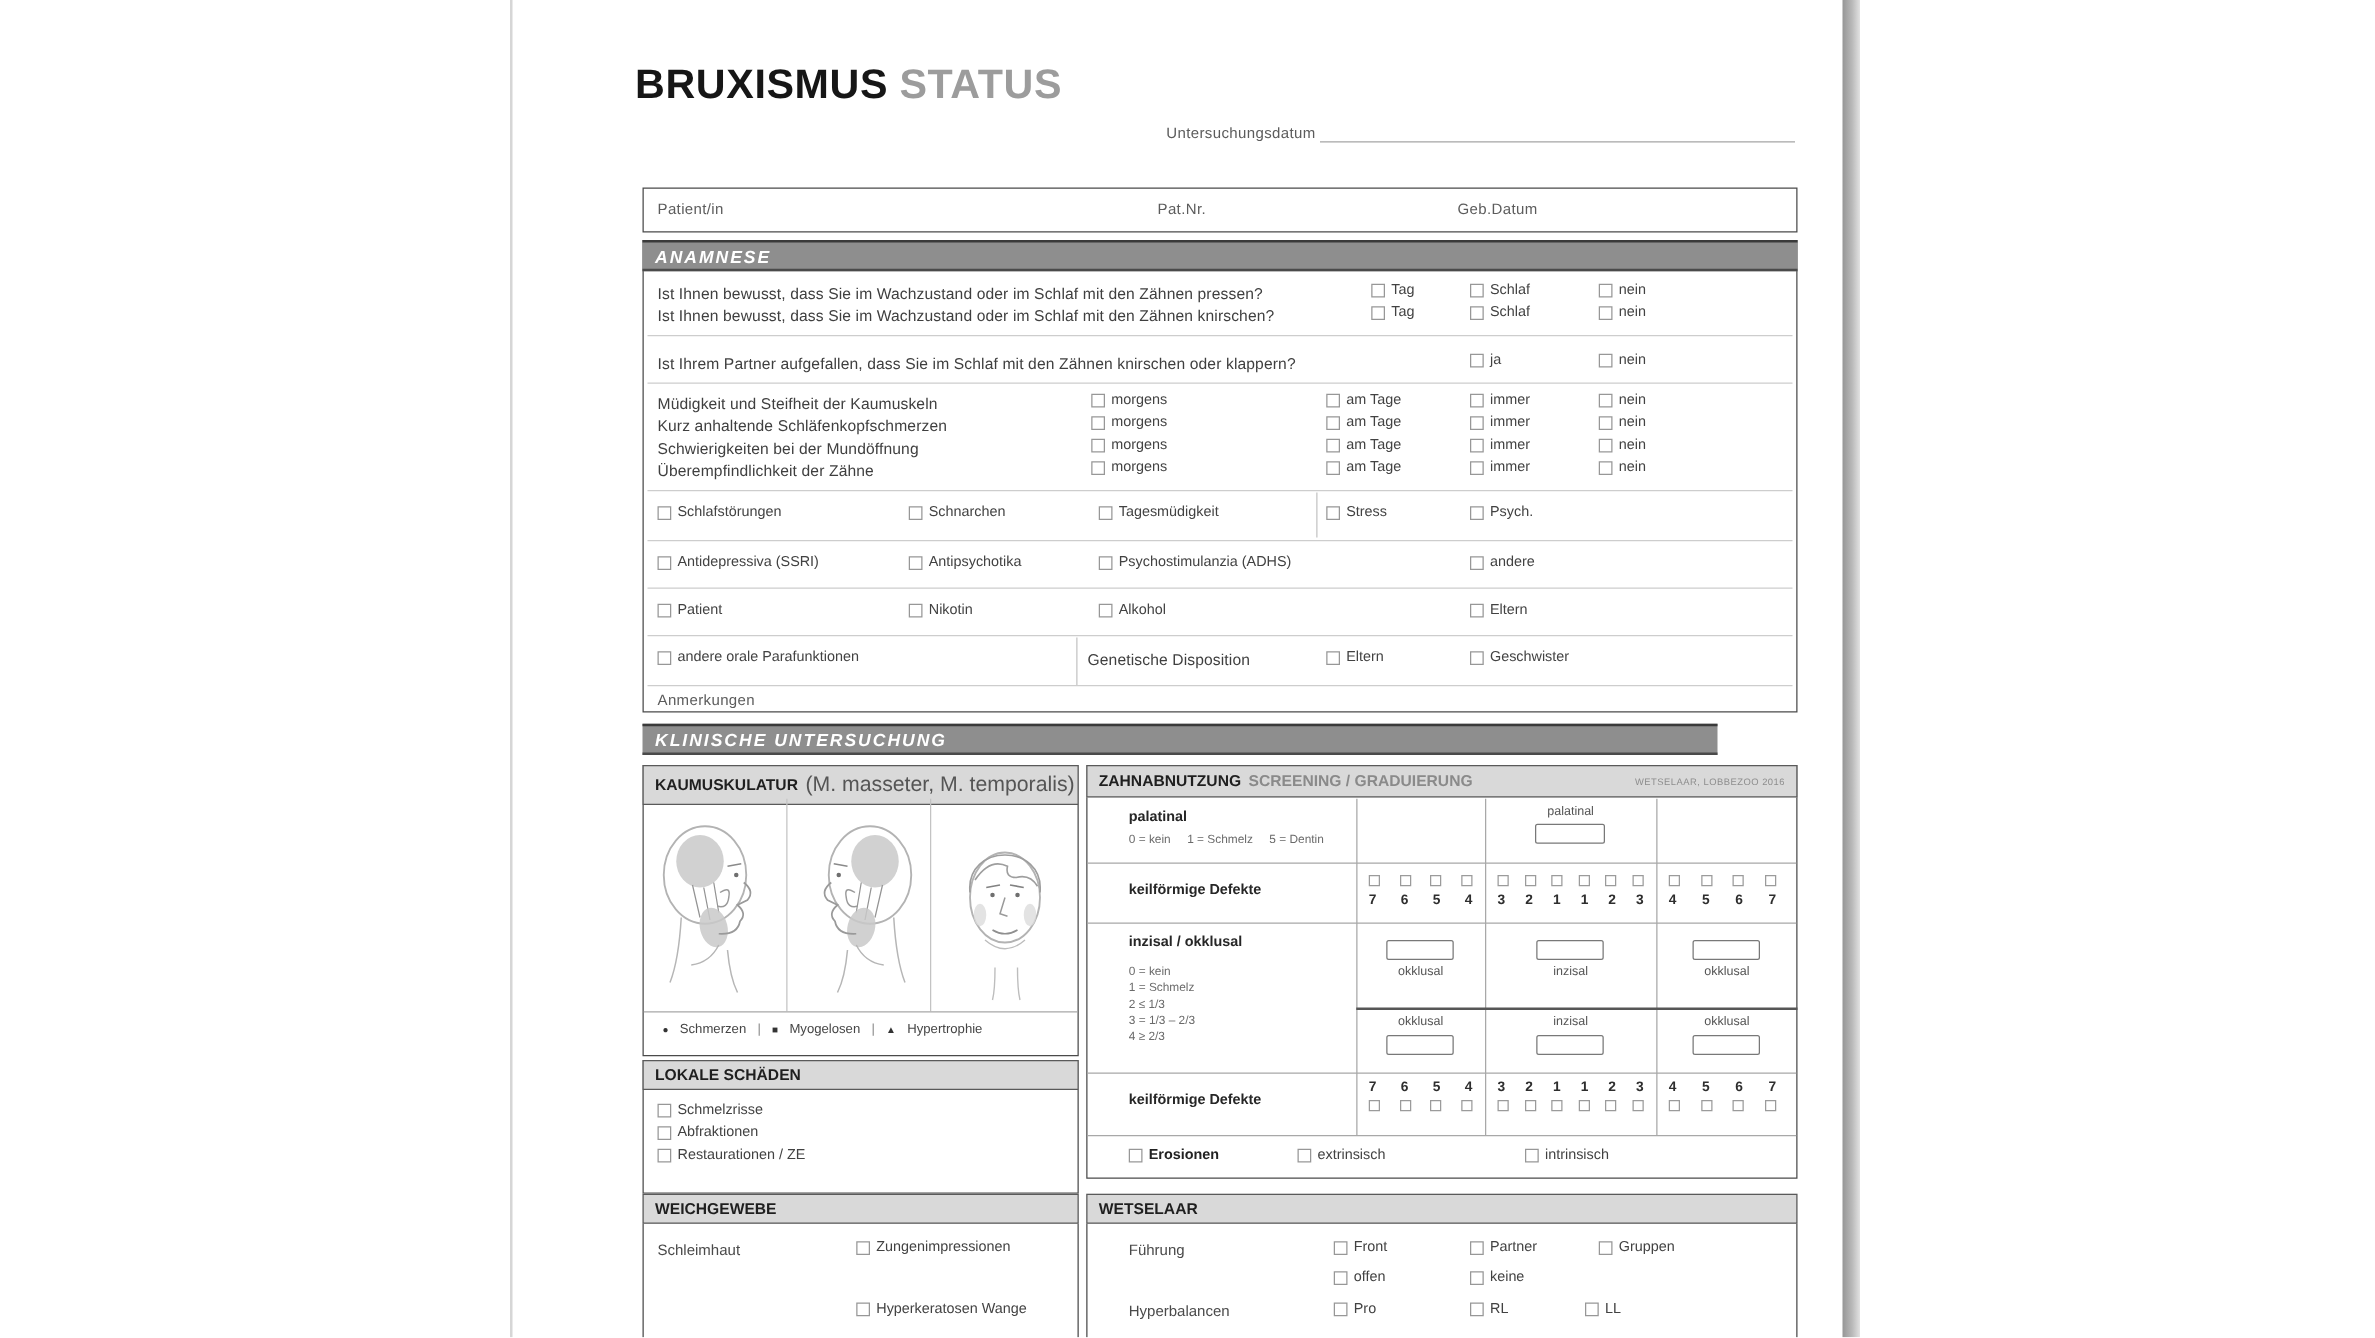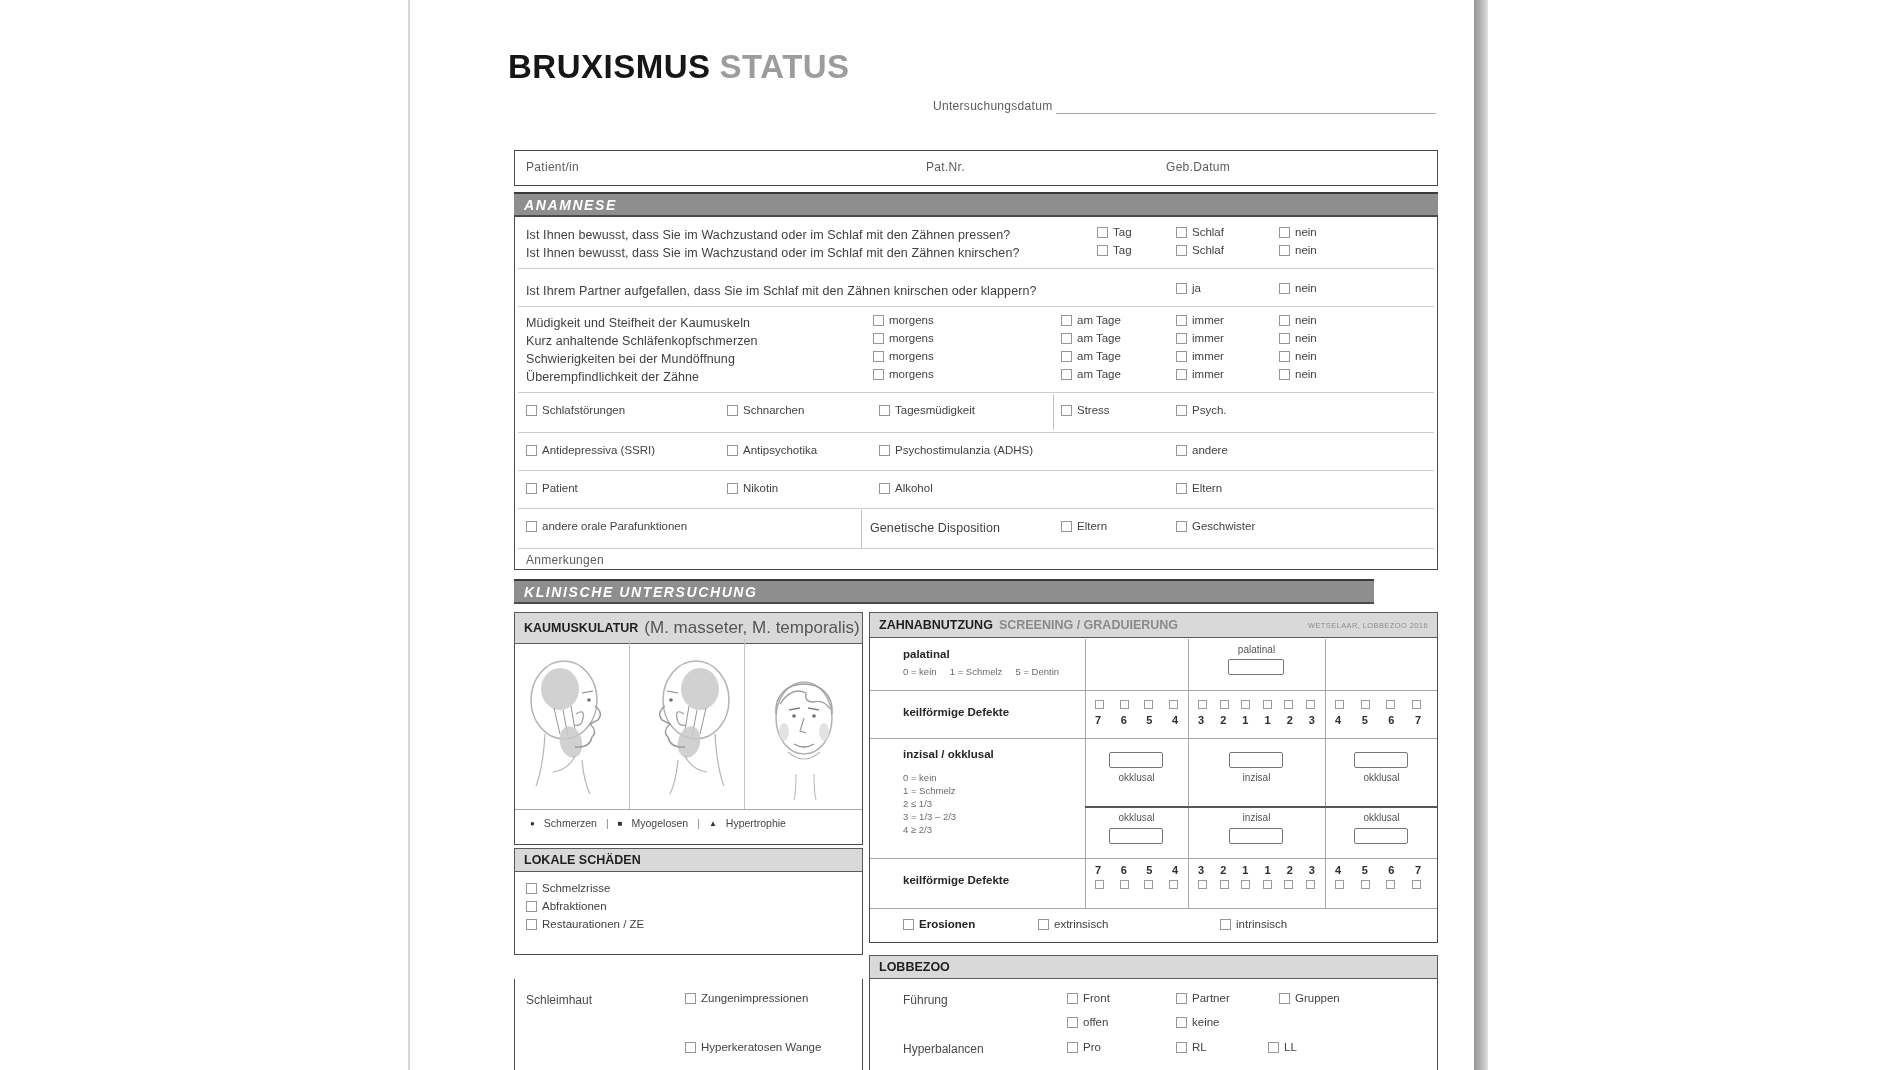--- a/index.html
+++ b/index.html
@@ -334,20 +334,23 @@
     </div>
   <div class="cb" style="left:118px;top:900px">
       <span class="bx"></span>
       <span>Abfraktionen</span>
     </div>
   <div class="cb" style="left:118px;top:918px">
       <span class="bx"></span>
       <span>Restaurationen / ZE</span>
     </div>
 
+  <div class="bar-light" style="left:106px;top:955px;width:349px;height:24px">
+      <span>WEICHGEWEBE</span>
+    </div>
   <div class="frame-sides" style="left:106px;top:979px;width:349px;height:91px"></div>
   <span class="lbl" style="left:118px;top:993px">Schleimhaut</span>
   <div class="cb" style="left:277px;top:992px">
       <span class="bx"></span>
       <span>Zungenimpressionen</span>
     </div>
   <div class="cb" style="left:277px;top:1041px">
       <span class="bx"></span>
       <span>Hyperkeratosen Wange</span>
     </div>
@@ -485,21 +488,21 @@
   <div class="cb" style="left:630px;top:918px">
       <span class="bx"></span>
       <span>extrinsisch</span>
     </div>
   <div class="cb" style="left:812px;top:918px">
       <span class="bx"></span>
       <span>intrinsisch</span>
     </div>
 
   <div class="bar-light" style="left:461px;top:955px;width:569px;height:24px">
-      <span>LOBBEZOO</span>
+      <span>WETSELAAR</span>
     </div>
   <div class="frame-sides" style="left:461px;top:979px;width:569px;height:91px"></div>
   <span class="lbl" style="left:495px;top:993px">Führung</span>
   <div class="cb" style="left:659px;top:992px">
       <span class="bx"></span>
       <span>Front</span>
     </div>
   <div class="cb" style="left:768px;top:992px">
       <span class="bx"></span>
       <span>Partner</span>

